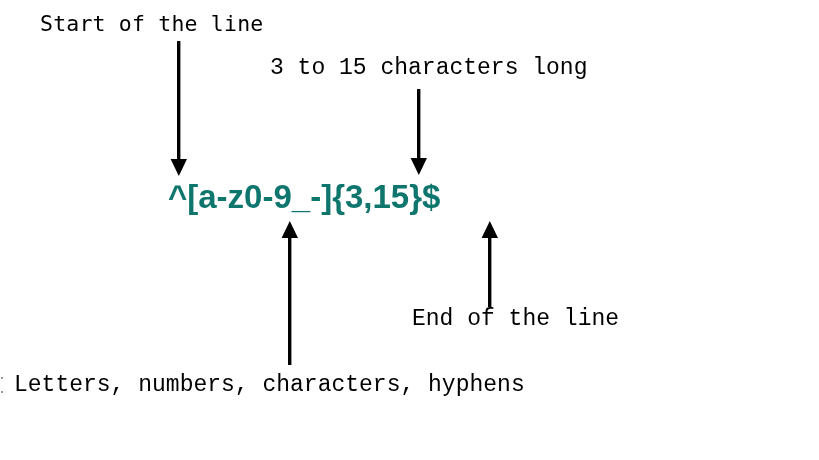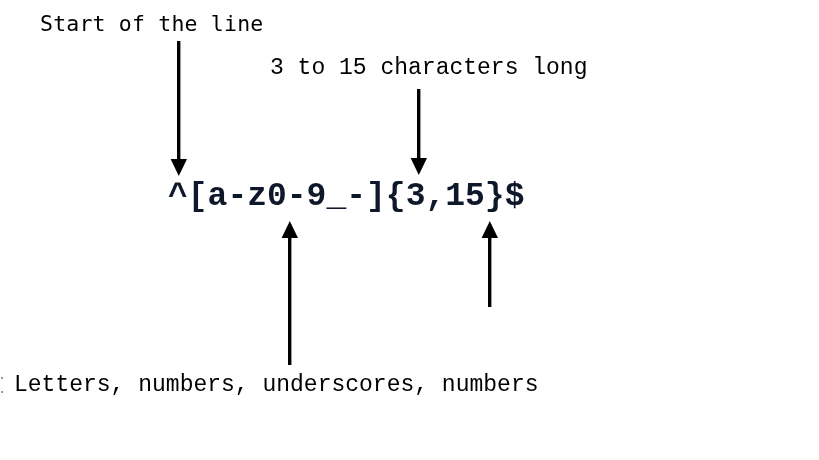--- a/index.html
+++ b/index.html
@@ -70,26 +70,26 @@
     background: #9a9a9a;
   }
   #clipped-fragment .dot.d1 { top: 1px; }
   #clipped-fragment .dot.d2 { top: 15px; }
 
   
   #regex-expression {
     position: absolute;
     left: 168px;
     top: 180px;
-    font-family: Liberation Mono, monospace;
+    font-family: Liberation Sans, sans-serif;
     font-size: 33px;
     font-weight: bold;
     letter-spacing: 0px;
     white-space: pre;
-    color: #0f172a;
+    color: #0f766e;
     line-height: 1;
   }
 
   
   .arrow {
     position: absolute;
   }
   .arrow svg {
     display: block;
     overflow: visible;
@@ -120,28 +120,29 @@
 
   <div id="regex-expression">^[a-z0-9_-]{3,15}$</div>
 
   <div class="arrow" id="arrow-charset" style="left:279px; top:221px;">
     <svg width="22" height="144" viewBox="0 0 22 144" aria-hidden="true">
       <path d="M 10.8 0 L 19 17 L 2.6 17 Z" fill="#000000"></path>
       <rect x="9" y="15" width="3.4" height="129" fill="#000000"></rect>
     </svg>
   </div>
 
-  <div class="label label-sans" id="label-charset">Letters, numbers, underscores, numbers</div>
+  <div class="label label-sans" id="label-charset">Letters, numbers, characters, hyphens</div>
 
   <div id="clipped-fragment">
     <span class="dot d1"></span>
     <span class="dot d2"></span>
   </div>
 
   <div class="arrow" id="arrow-end" style="left:479px; top:221px;">
     <svg width="22" height="86" viewBox="0 0 22 86" aria-hidden="true">
       <path d="M 10.8 0 L 19 17 L 2.6 17 Z" fill="#000000"></path>
       <rect x="9" y="15" width="3.4" height="71" fill="#000000"></rect>
     </svg>
   </div>
 
+  <div class="label label-sans" id="label-end">End of the line</div>
 
 </div>
 
 </body></html>

